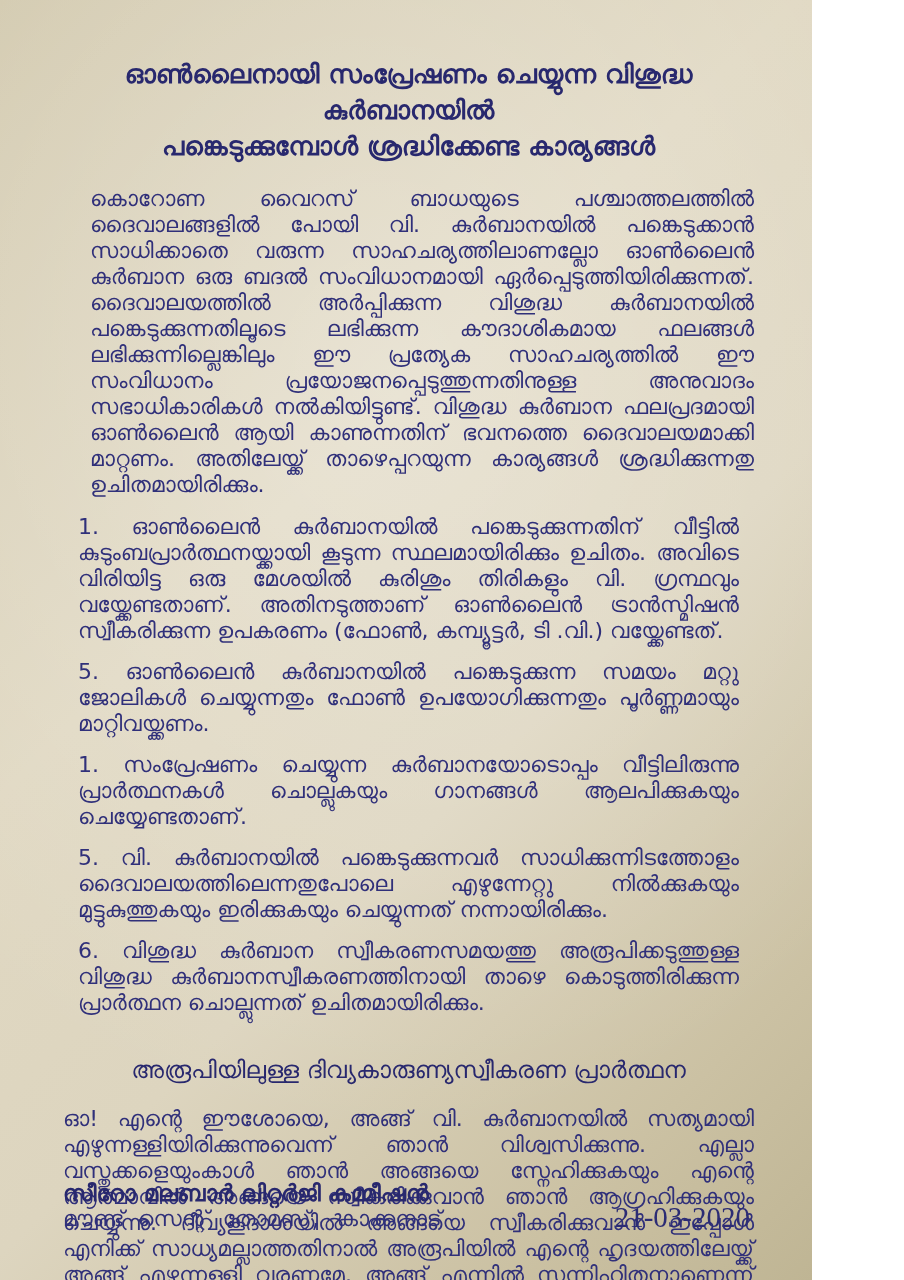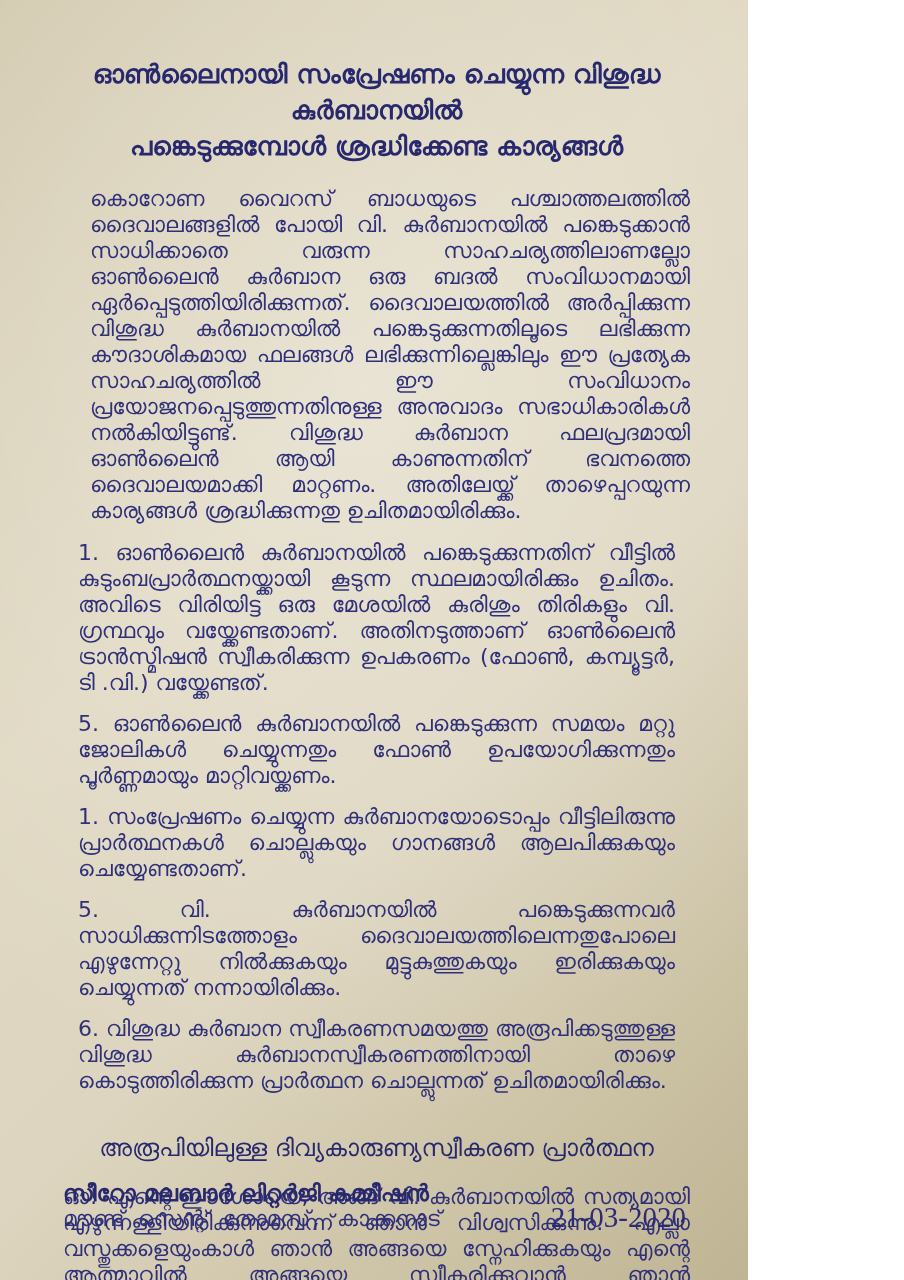--- a/index.html
+++ b/index.html
@@ -3,21 +3,21 @@
 <meta charset="utf-8">
 <style>
   html, body { margin: 0; padding: 0; }
   body {
     width: 904px; height: 1280px;
     font-family: "DejaVu Sans", sans-serif;
     overflow: hidden;
   }
   .page {
     position: relative;
-    width: 748px; height: 1280px;
+    width: 812px; height: 1280px;
     box-sizing: border-box;
     padding: 56px 58px 8px 63px;
     background:
       radial-gradient(ellipse 130% 95% at 48% 30%, rgba(255,255,255,0.30), rgba(255,255,255,0) 62%),
       linear-gradient(135deg, #d2c9ae 0%, #e0d8c2 38%, #ddd5bf 60%, #cbc1a3 85%, #bfb594 100%);
     color: #30307a;
   }
   .title {
     text-align: center;
     font-weight: bold;

